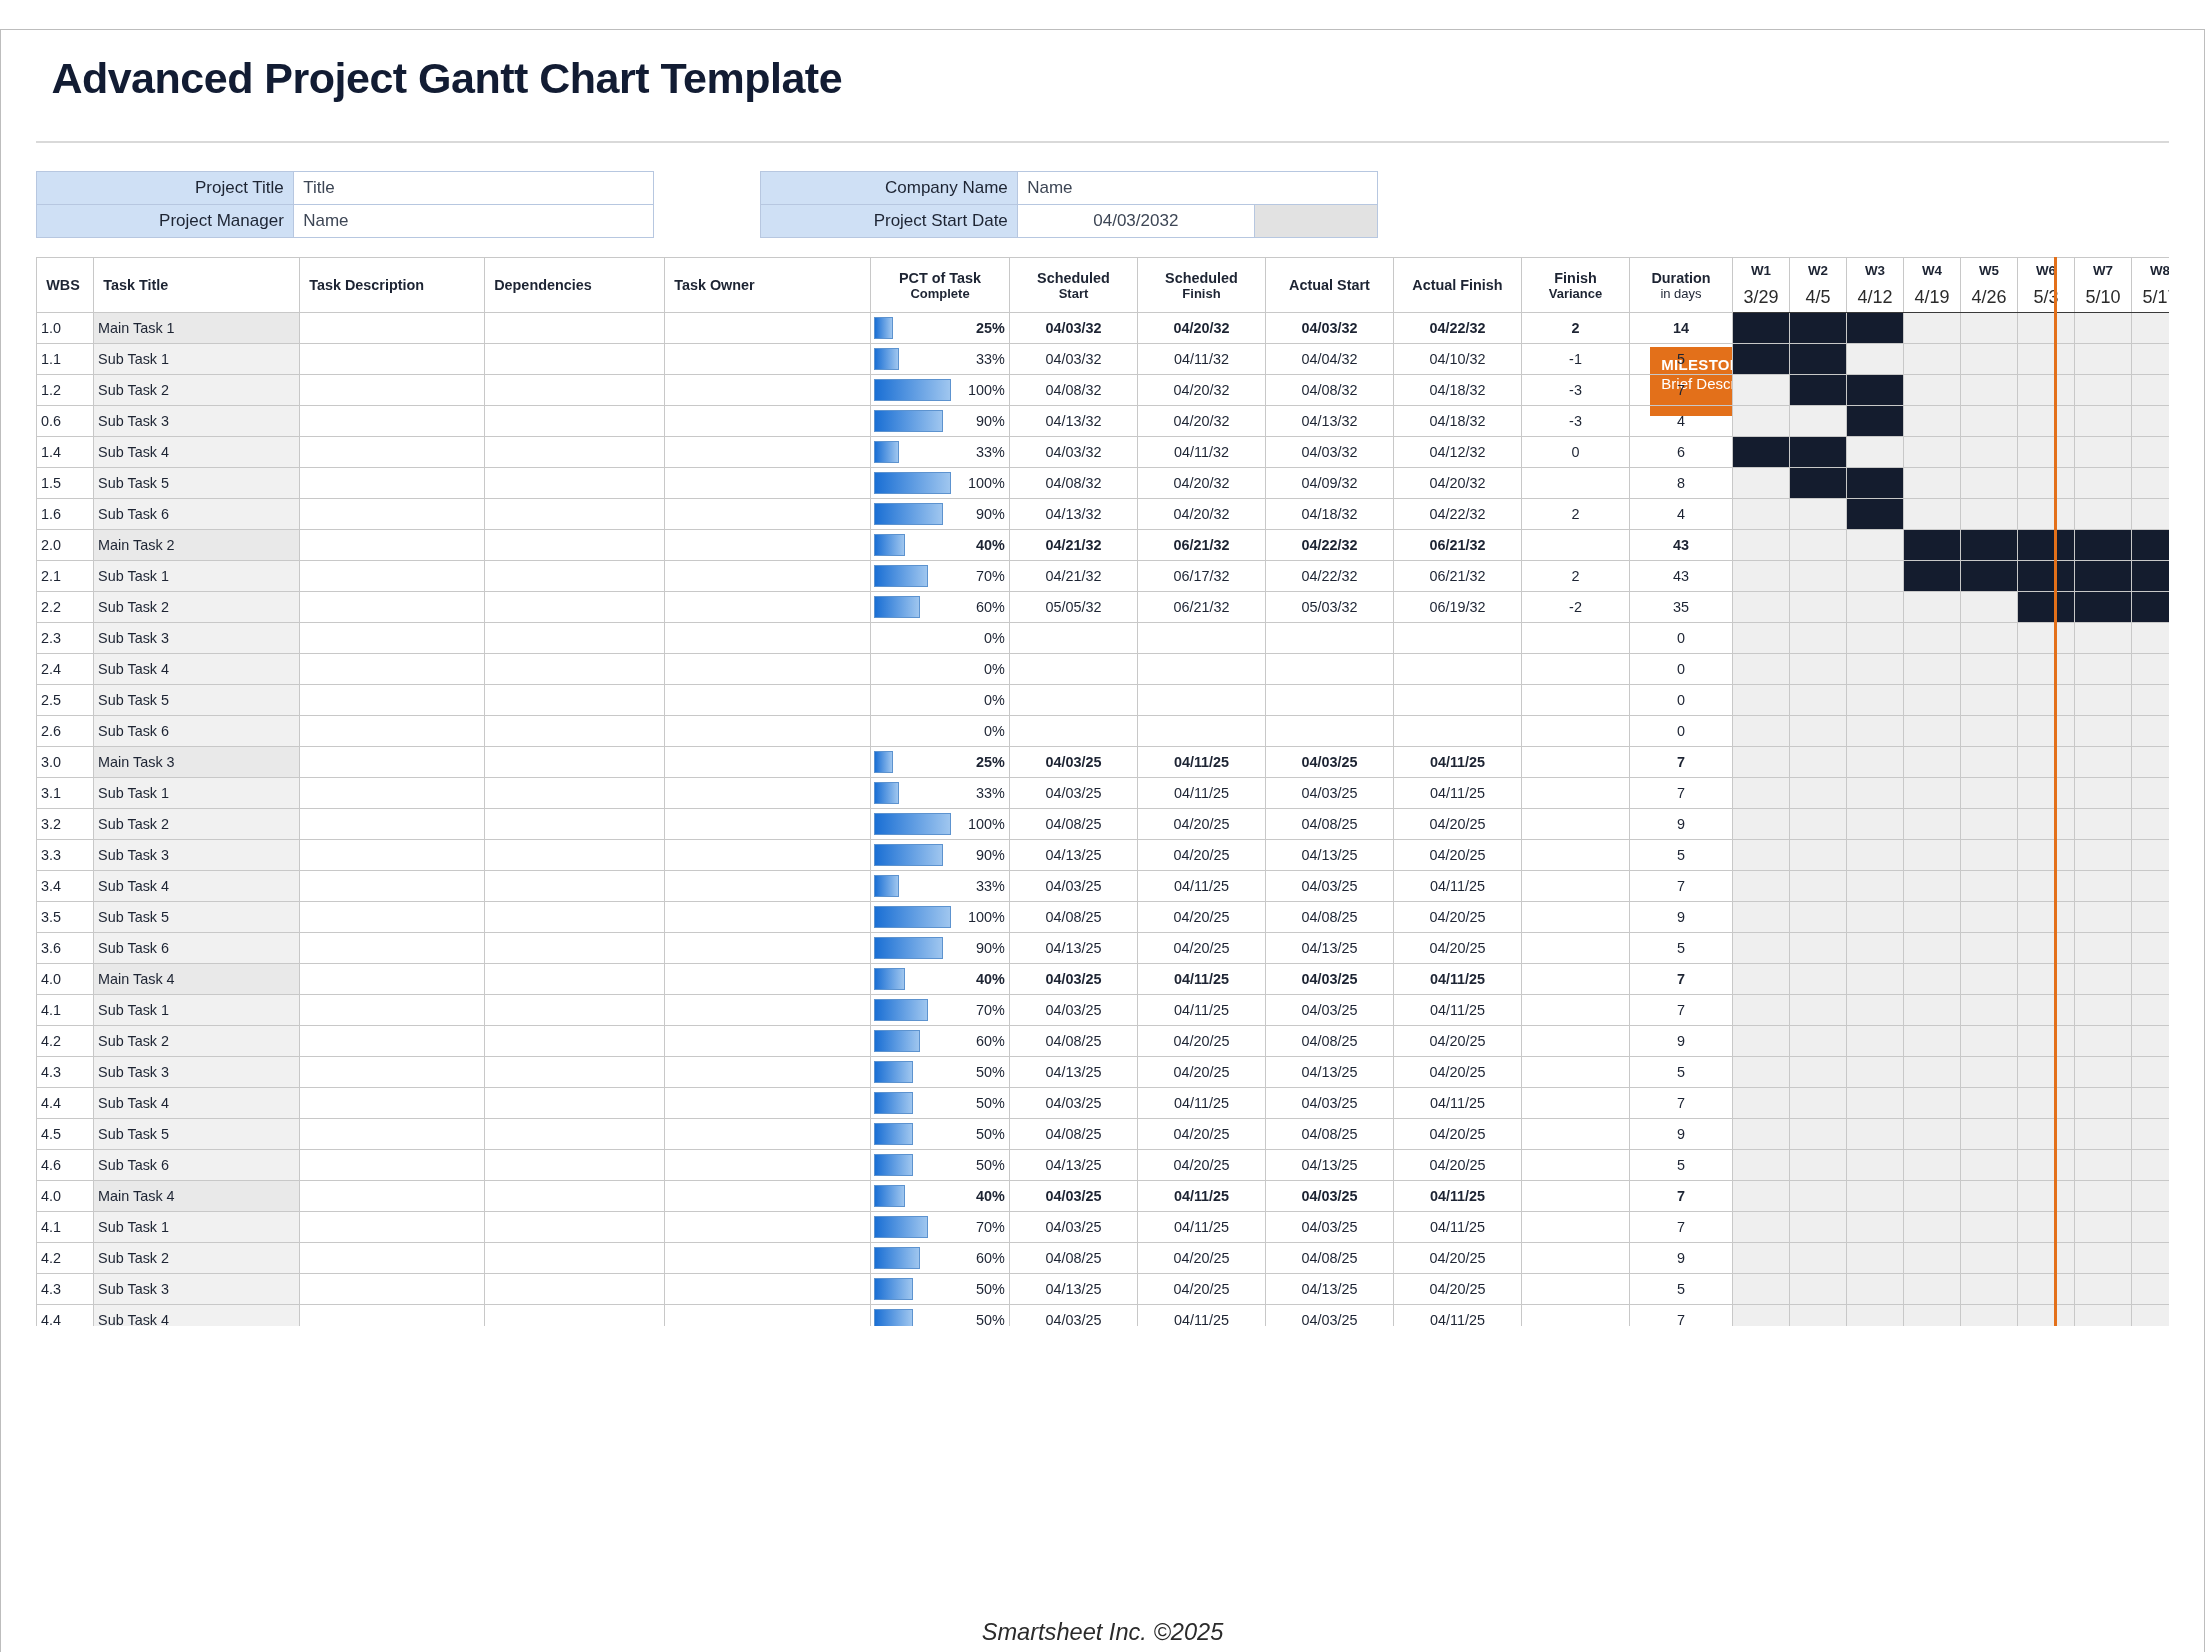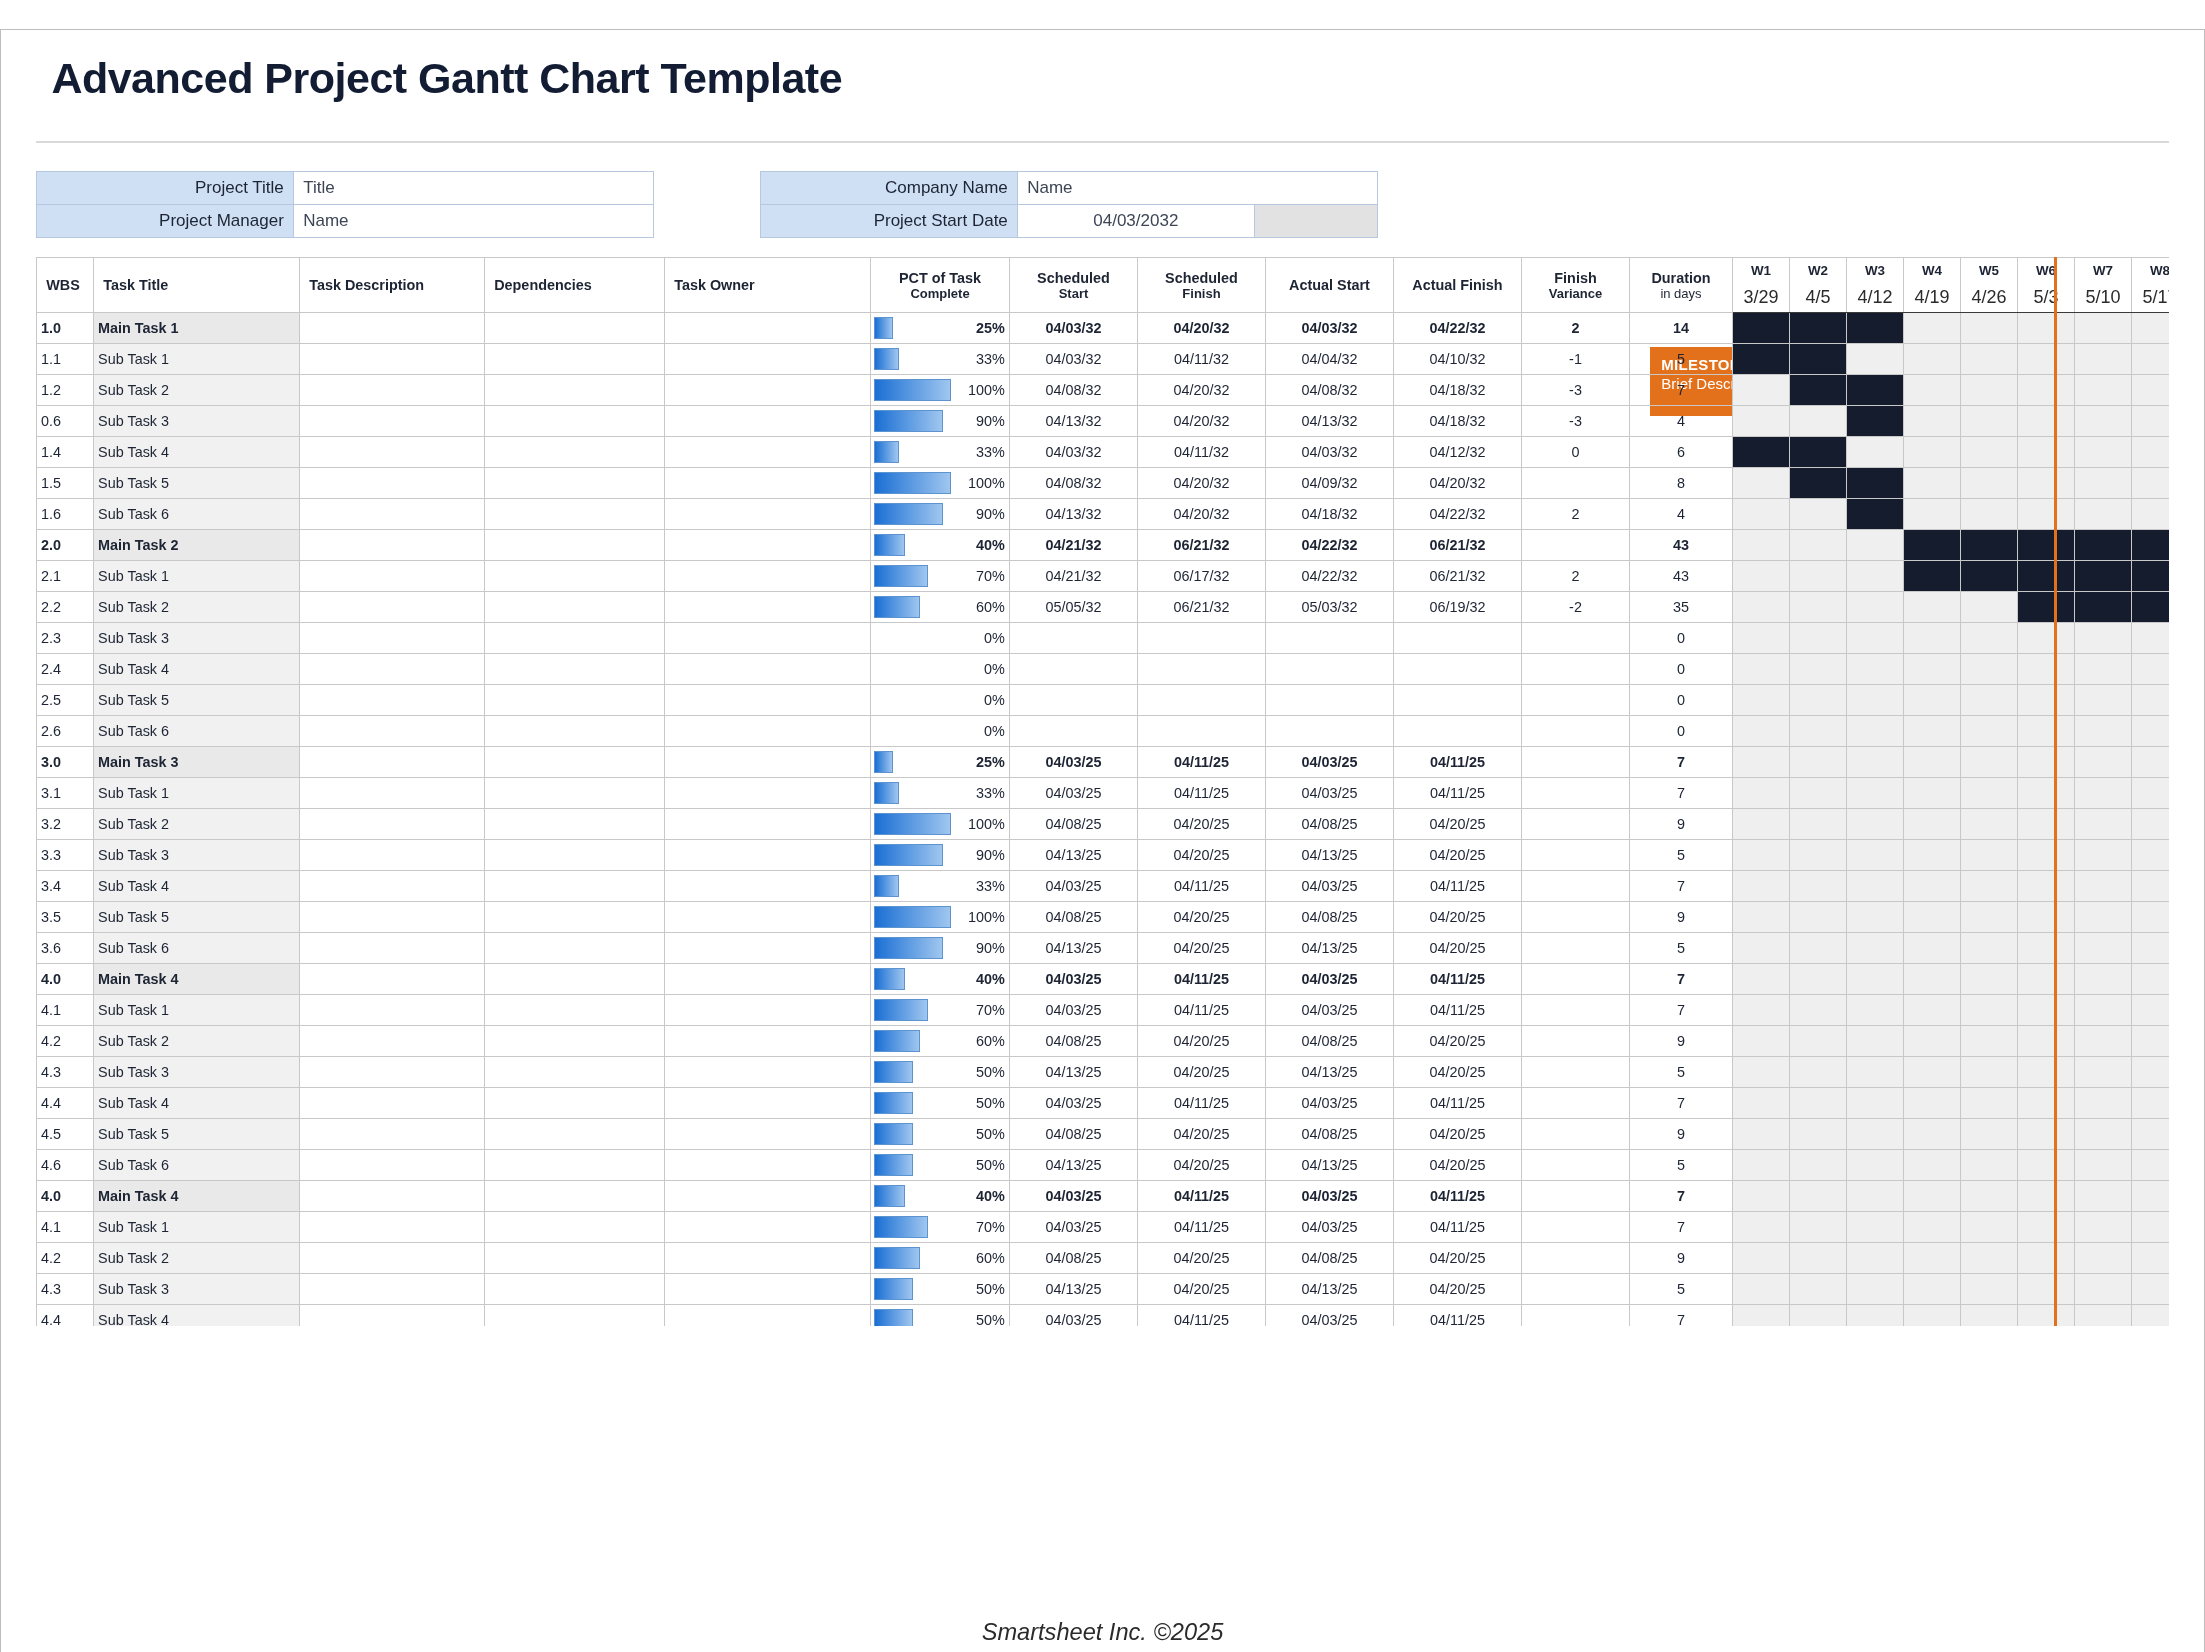--- a/index.html
+++ b/index.html
@@ -117,21 +117,21 @@
     vertical-align: middle;
     height: 55px;
     border-bottom: 1px solid #3a3a3a;
   }
   thead th.left { text-align: left; padding-left: 9.2px; }
   .sub { font-weight: normal; font-size: 13px; display:block; }
   
   td.wbs { font-size: 14.4px; padding-left: 8.2px; }
   td.task-title { background: #f1f1f1; padding-left: 12.3px; }
   td.desc, td.dep, td.owner { background: #ffffff; }
-  tr.main td.wbs, tr.main td.task-title { font-weight: bold; }
+  tr.main td.wbs, tr.main td.task-title { font-weight: normal; }
   tr.main td { font-weight: bold; }
   tr.main td.task-title { background: #e9e9e9; }
   td.center { text-align: center; }
   td.pct {
     position: relative;
     text-align: right;
     padding-right: 20.6px;
     background: #ffffff;
   }
   .pctbar {

